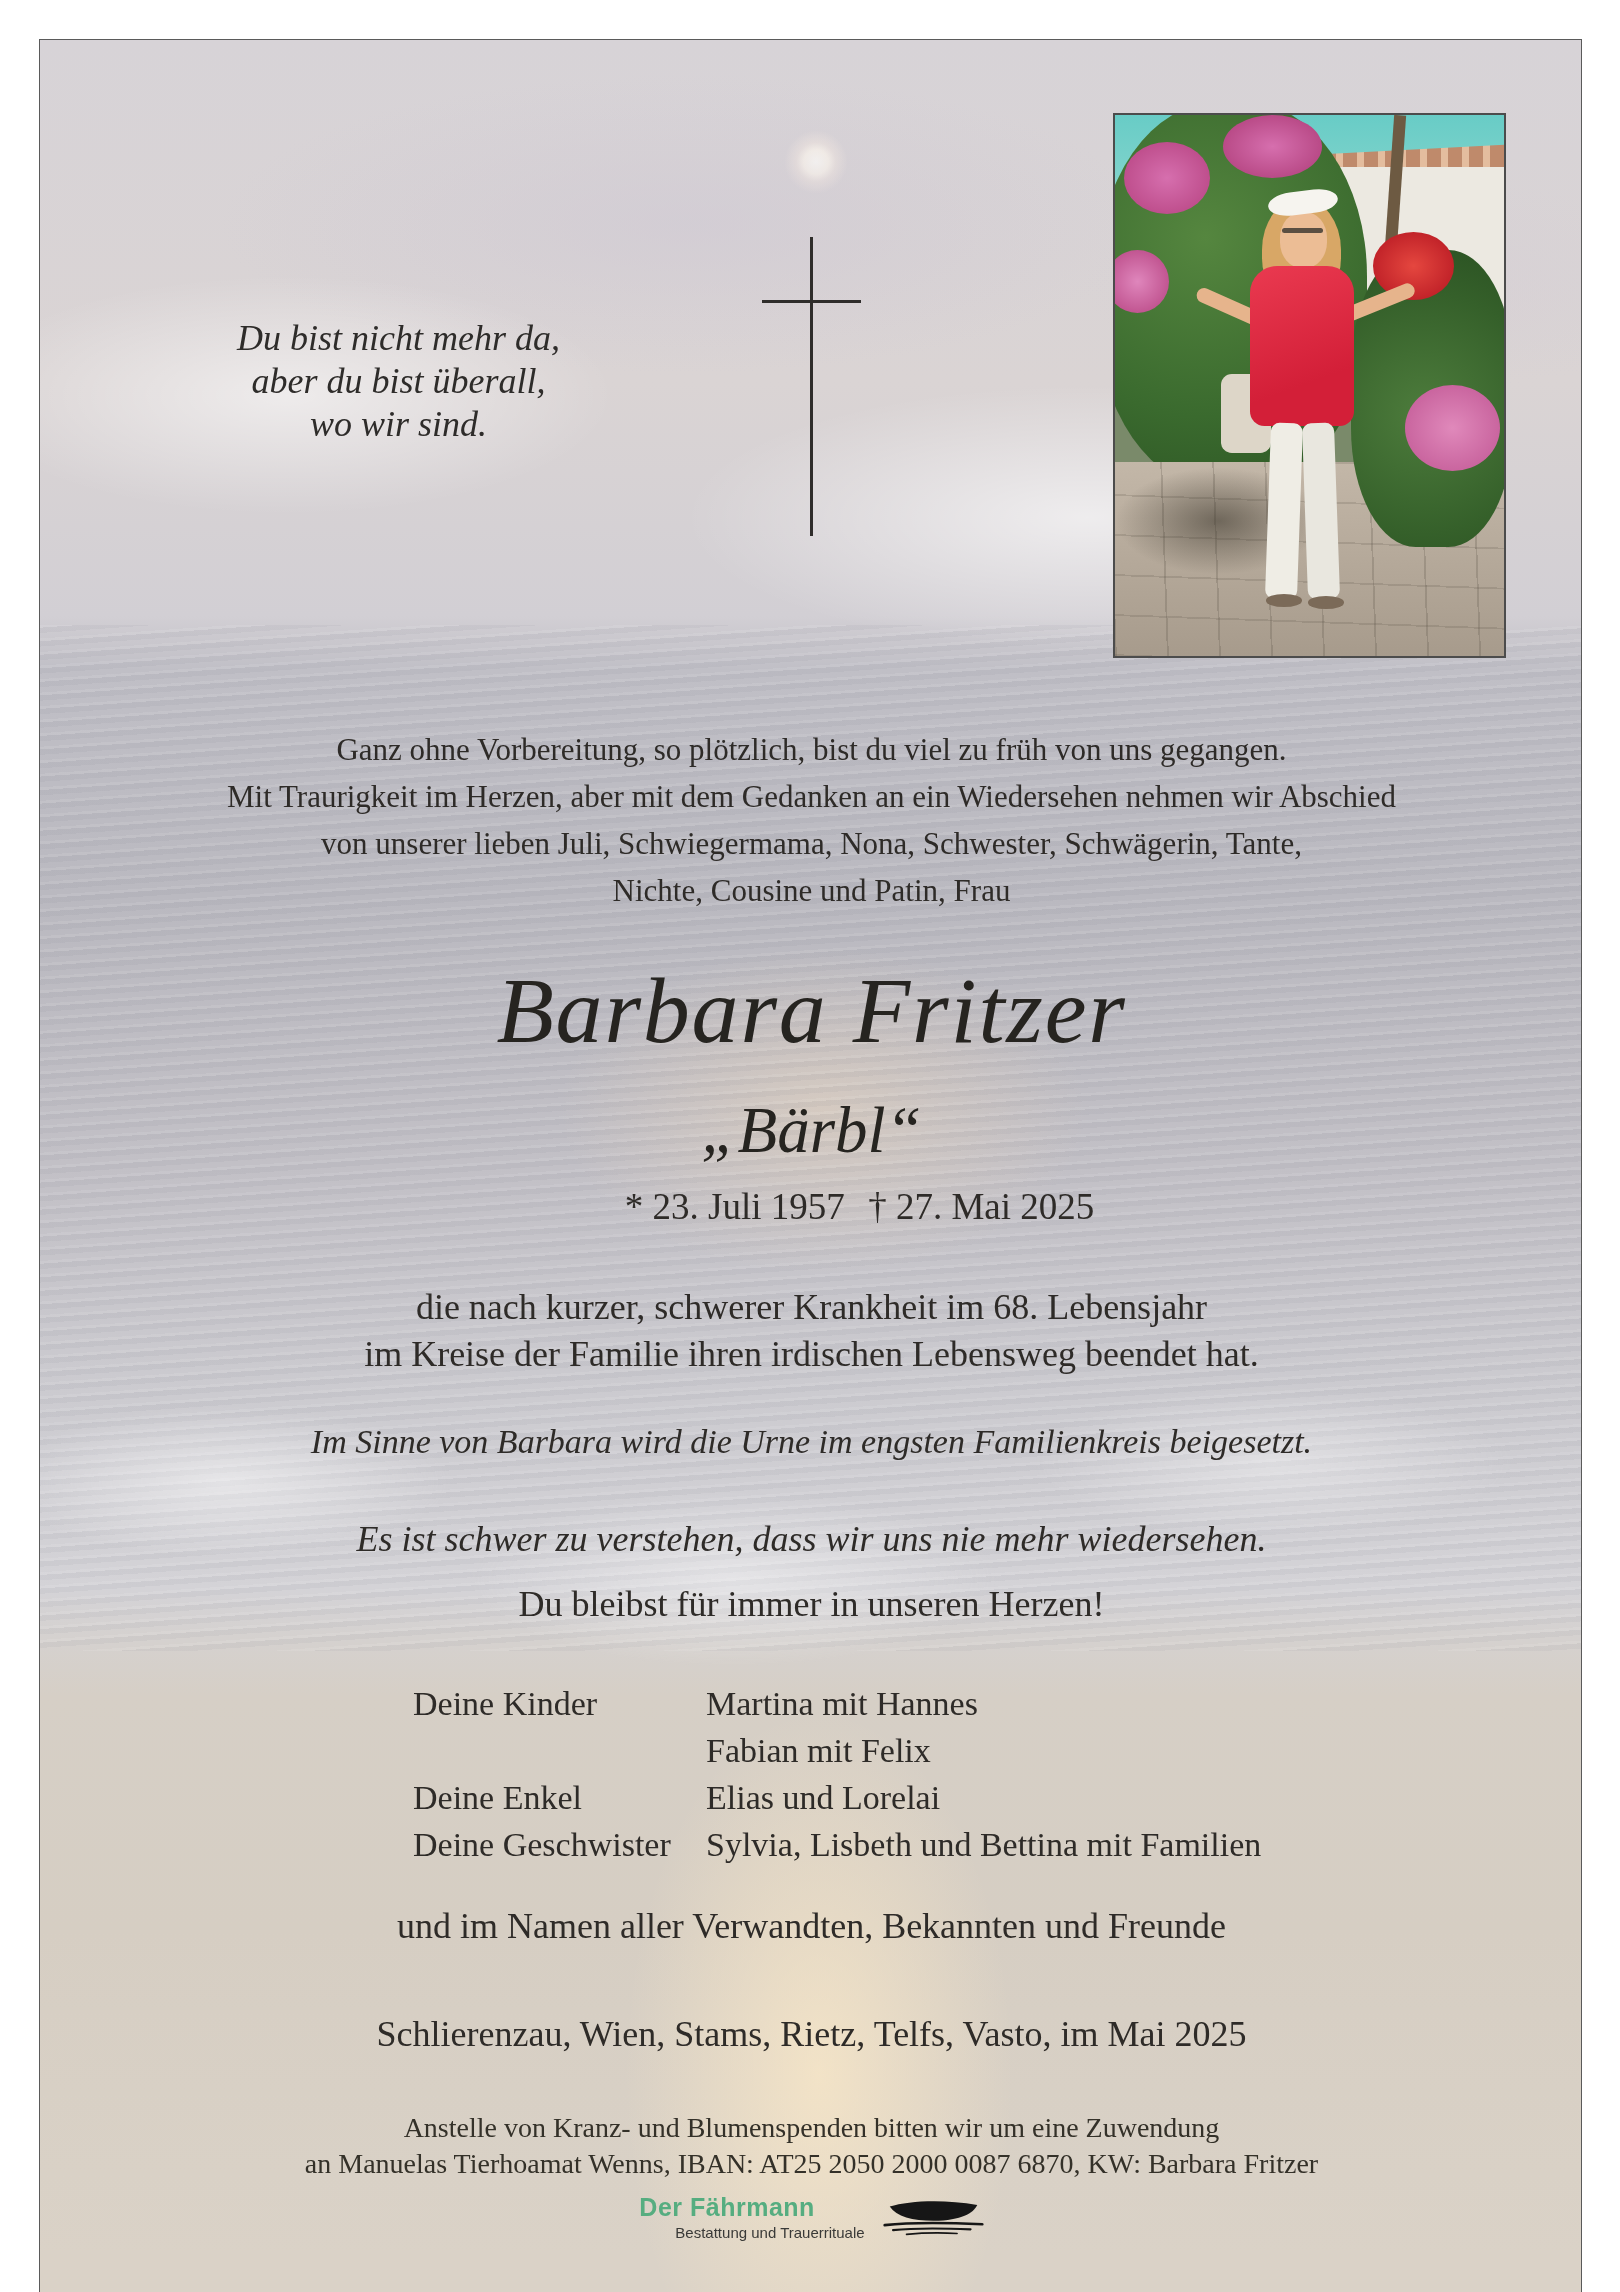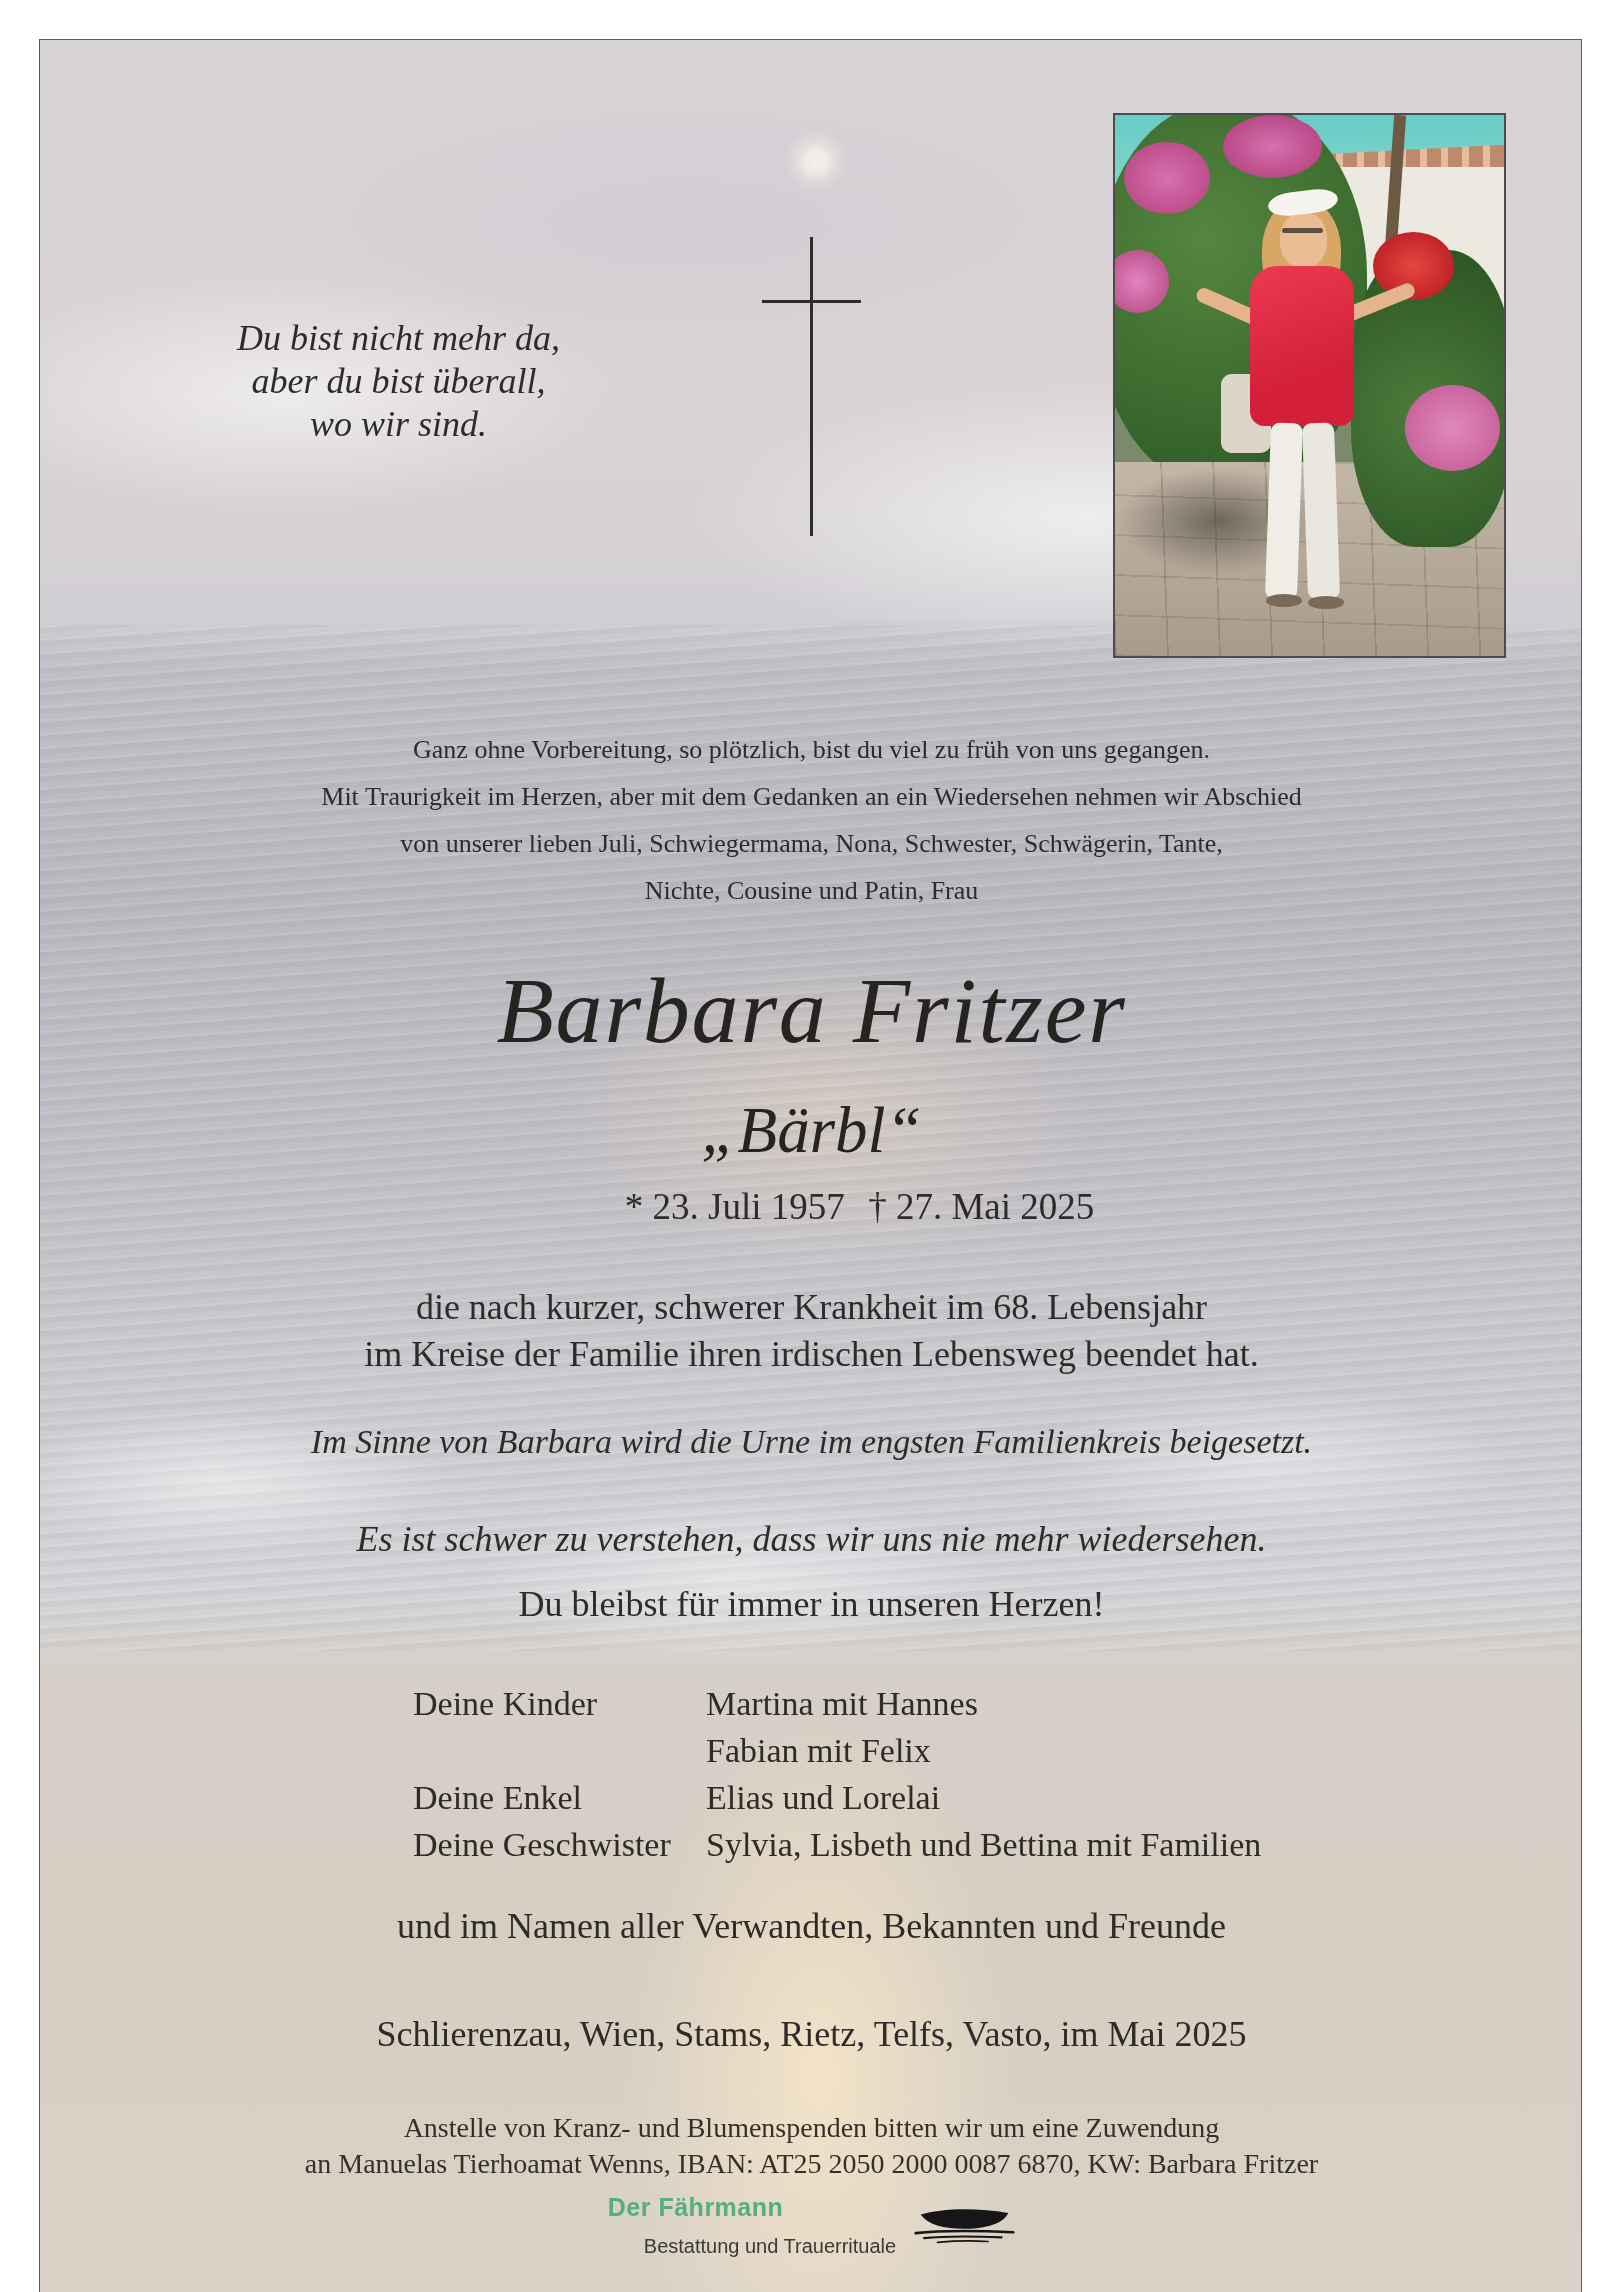--- a/index.html
+++ b/index.html
@@ -70,40 +70,40 @@
     background:linear-gradient(160deg,#ea3a50,#d31f38 70%);}
   .ph-arm-l{left:79px;top:185px;width:74px;height:15.3px;border-radius:8px;background:#e6b48c;transform:rotate(24deg);}
   .ph-arm-r{left:225px;top:180px;width:77px;height:15.3px;border-radius:8px;background:#e6b48c;transform:rotate(-22deg);}
   .ph-bag{left:106px;top:259px;width:50px;height:79px;border-radius:10.8px;background:#ddd6c8;}
   .ph-leg-l{left:153px;top:308px;width:31.5px;height:176px;border-radius:9px;background:#efede5;transform:rotate(2deg);}
   .ph-leg-r{left:190px;top:308px;width:31.5px;height:176px;border-radius:9px;background:#e9e7df;transform:rotate(-2deg);}
   .ph-foot-l{left:151px;top:479px;width:36px;height:12.6px;border-radius:50%;background:#7b6a58;}
   .ph-foot-r{left:193px;top:481px;width:36px;height:12.6px;border-radius:50%;background:#7b6a58;}
   
   .tc{position:absolute;left:0;width:1543px;text-align:center;}
-  .intro{top:686px;font-size:26px;line-height:47px;}
+  .intro{top:686px;font-size:31px;line-height:47px;}
   .name{top:916px;font-size:94px;font-style:italic;letter-spacing:1.8px;color:#262420;}
   .nickname{top:1053px;font-size:65px;font-style:italic;color:#262420;}
   .dates{top:1145px;font-size:37px;padding-left:48px;}
   .dates .gap{display:inline-block;width:23.4px;}
   .illness{top:1244px;font-size:36px;line-height:47px;}
   .urn{top:1383px;font-size:34px;font-style:italic;}
   .farewell1{top:1478px;font-size:36px;font-style:italic;}
   .farewell2{top:1543px;font-size:36px;}
   .family{position:absolute;left:362px;top:1640px;font-size:34px;line-height:47px;}
   .frow{display:flex;margin-left:11px;}
   .flabel{width:293px;flex:0 0 293px;}
   .closing{top:1865px;font-size:36px;}
   .locations{top:1973px;font-size:36px;}
   .donation{top:2070px;font-size:28px;line-height:36px;color:#343129;}
   
   .logo{position:absolute;left:0;top:2153px;width:1543px;display:flex;justify-content:center;align-items:center;gap:18px;}
   .logo-text{text-align:left;font-family:"Liberation Sans","DejaVu Sans",sans-serif;}
   .logo-name{font-size:25px;font-weight:bold;letter-spacing:0.5px;}
-  .logo-tagline{font-size:20px;color:#3a3a38;margin-top:13px;padding-left:36px;}
+  .logo-tagline{font-size:15px;color:#3a3a38;margin-top:2px;padding-left:36px;}
   .boat{width:101px;height:41px;}
 </style>
 </head>
 <body>
 
 <div class="card">
 
   <div class="layer clouds"></div>
   <div class="layer waves"></div>
   <div class="layer foam"></div>

